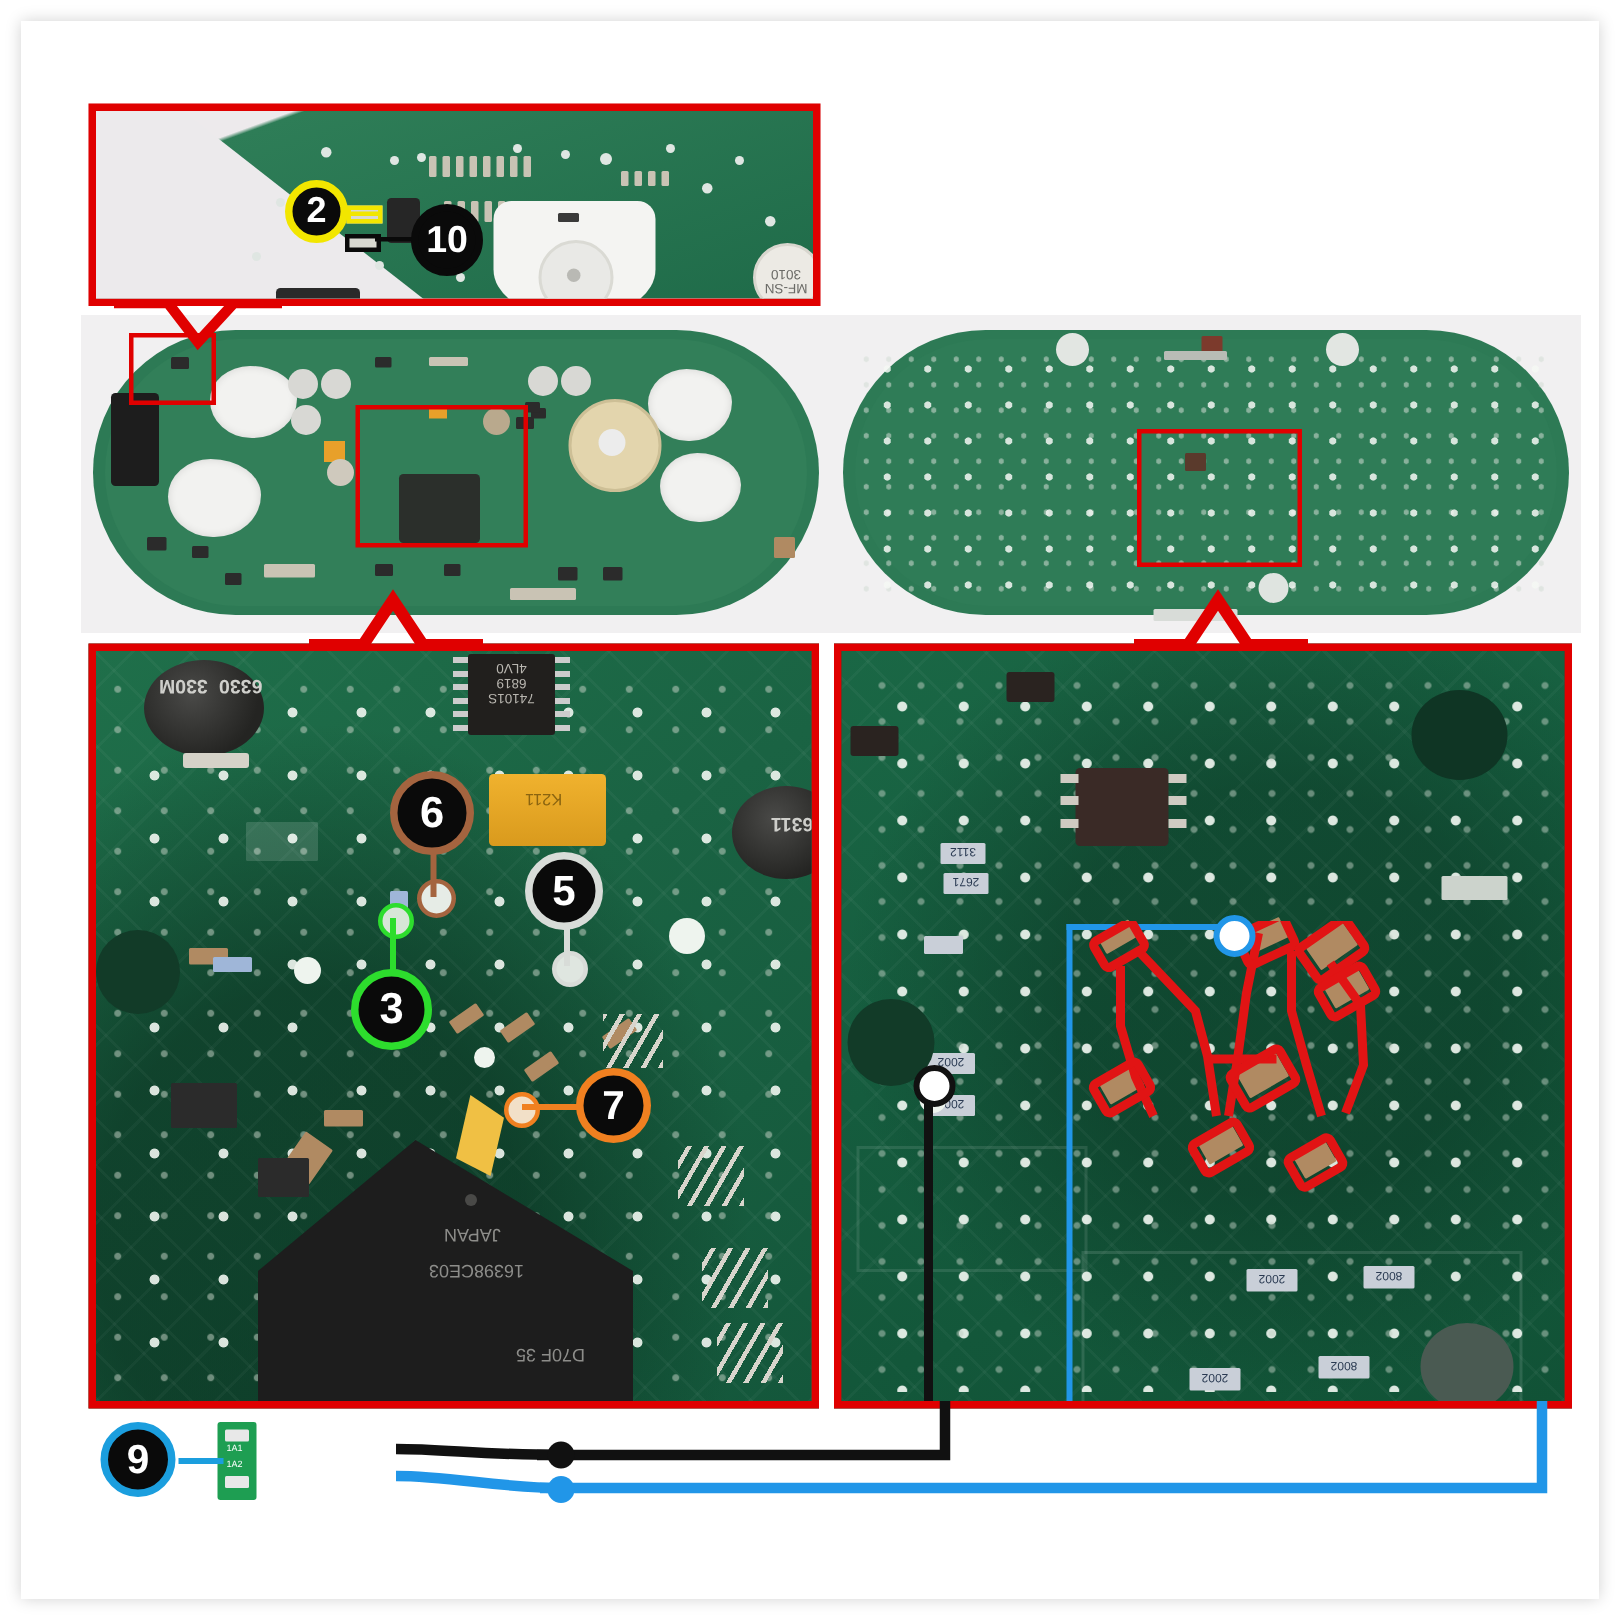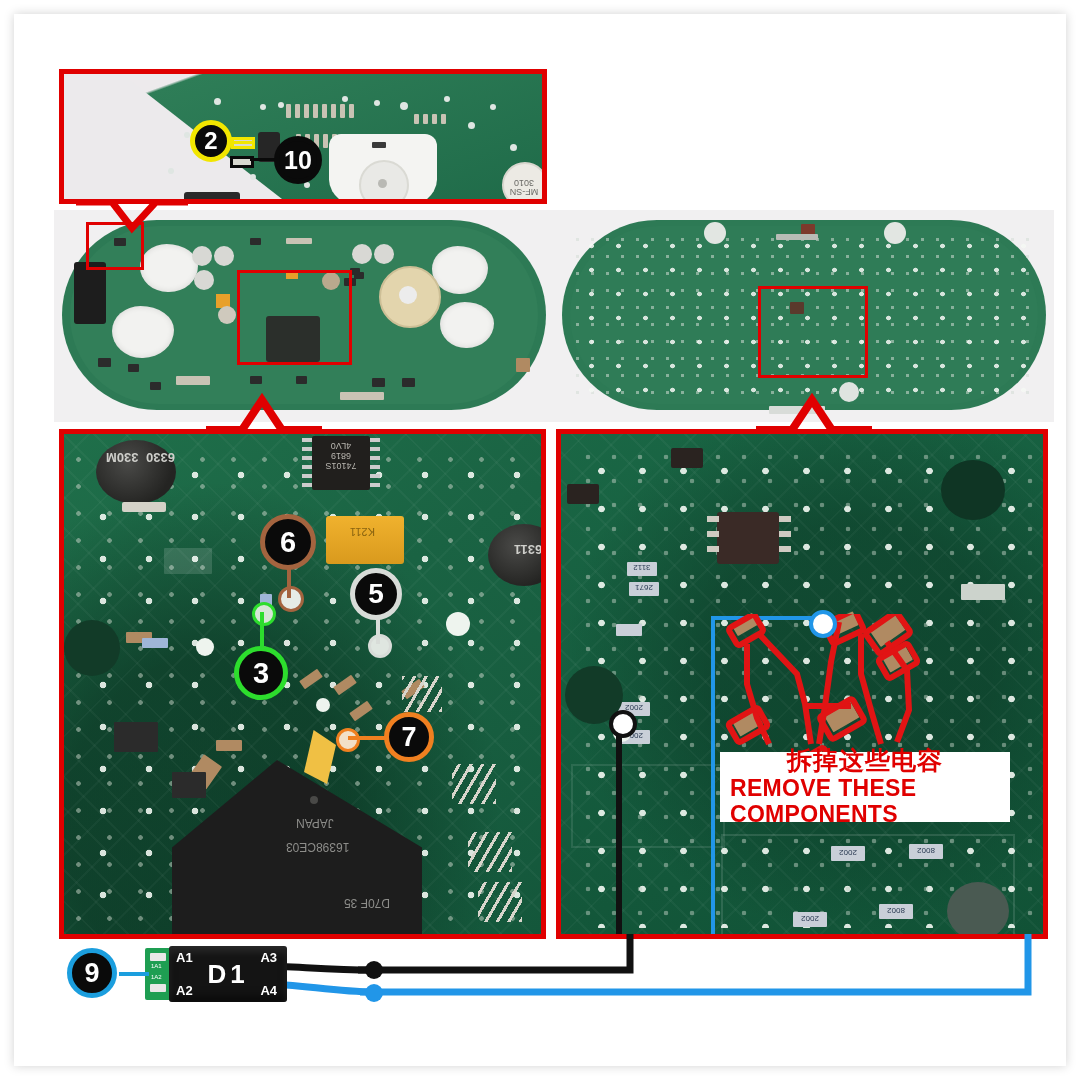--- a/index.html
+++ b/index.html
@@ -416,24 +416,20 @@
     <div class="smd tan" style="left:304px;top:332px;width:24px;height:15px;transform:rotate(-30deg);z-index:32;"></div>
 
     <div class="bluebox" style="left:150px;top:182px;width:110px;height:330px;"></div>
 
     <div class="wiredot" style="left:248px;top:176px;width:20px;height:20px;background:#ffffff;border:4px solid #2196e8;z-index:52;"></div>
 
     <div class="wiredot" style="left:48px;top:276px;width:20px;height:20px;background:#ffffff;border:4px solid #111111;z-index:52;"></div>
     <div class="wire" style="left:55px;top:290px;width:6px;height:222px;background:#111111;z-index:50;"></div>
   </div>
 
-  <div id="caption" style="left:706px;top:738px;width:290px;height:70px;">
-    <div class="cn">拆掉这些电容</div>
-    <div class="en">REMOVE THESE COMPONENTS</div>
-  </div>
 
   <svg class="wire" style="left:330px;top:918px;width:290px;height:60px;" viewBox="0 0 290 60" preserveAspectRatio="none">
     <polyline points="286,2 286,38 14,38" fill="none" stroke="#111111" stroke-width="7"></polyline>
   </svg>
   <div class="wiredot" style="left:351px;top:947px;width:18px;height:18px;background:#111111;z-index:56;"></div>
 
   <svg class="wire" style="left:330px;top:918px;width:690px;height:72px;" viewBox="0 0 690 72" preserveAspectRatio="none">
     <polyline points="684,2 684,60 16,60" fill="none" stroke="#2196e8" stroke-width="7"></polyline>
   </svg>
   <div class="wiredot" style="left:351px;top:970px;width:18px;height:18px;background:#2196e8;z-index:56;"></div>
@@ -445,26 +441,19 @@
 
   <div id="d1wrap" style="left:105px;top:930px;width:280px;height:62px;">
 
     <div class="term" style="left:26px;top:4px;width:26px;height:52px;">
       <div class="screw" style="left:5px;top:5px;width:16px;height:8px;"></div>
       <div class="tl" style="left:6px;top:15px;">1A1</div>
       <div class="tl" style="left:6px;top:26px;">1A2</div>
       <div class="screw" style="left:5px;top:36px;width:16px;height:8px;"></div>
     </div>
 
-    <div id="d1body" style="left:50px;top:2px;width:118px;height:56px;">
-      <div class="lbl" style="left:7px;top:4px;">A1</div>
-      <div class="lbl" style="left:7px;bottom:4px;">A2</div>
-      <div class="lbl" style="right:10px;top:4px;">A3</div>
-      <div class="lbl" style="right:10px;bottom:4px;">A4</div>
-      <div class="name">D1</div>
-    </div>
 
     <div class="leader" style="left:0px;top:28px;width:30px;height:4px;background:#1b9ede;"></div>
     <div class="marker" style="left:-52px;top:4px;width:50px;height:50px;border:5px solid #1b9ede;font-size:27px;">9</div>
   </div>
 
  </div>
 </div>
 
 </body></html>

